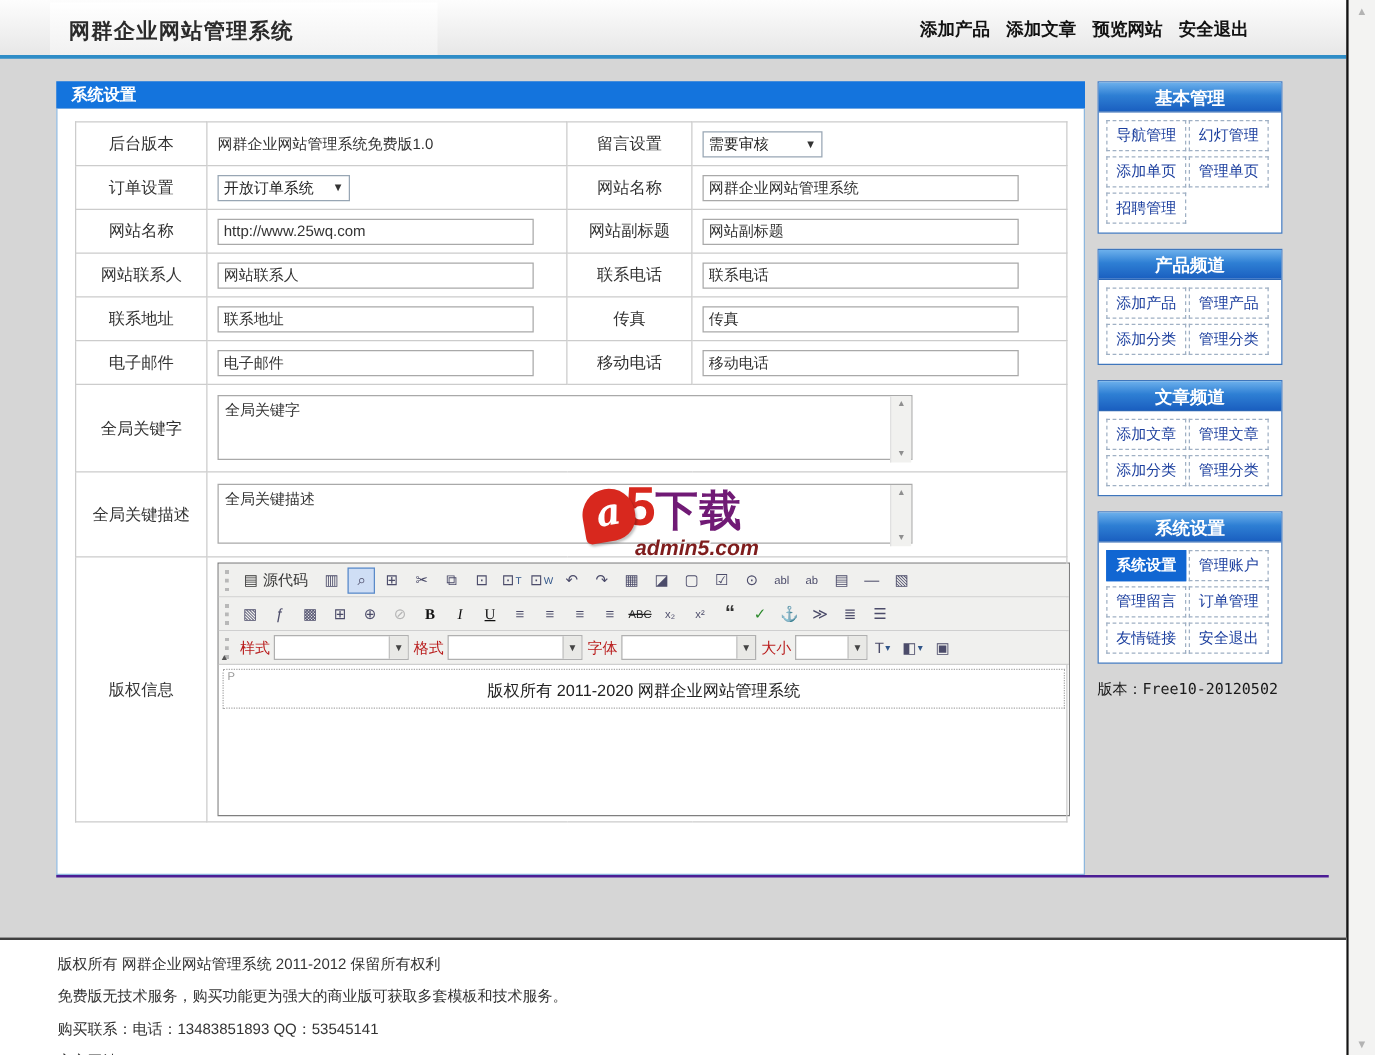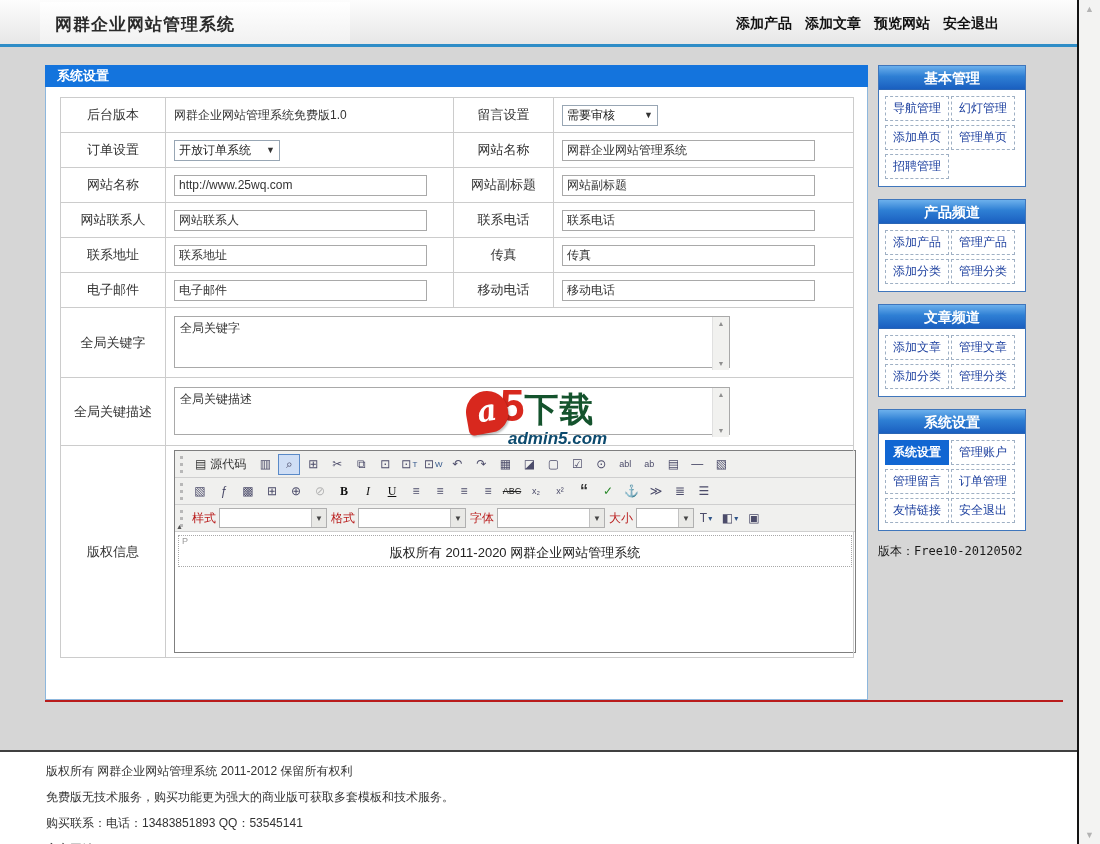--- a/index.html
+++ b/index.html
@@ -18,21 +18,21 @@
 
   
   .win-edge { position: absolute; left: 1077px; top: 0; width: 2px; height: 844px; background: #141414; }
   .scrollbar { position: absolute; left: 1079px; top: 0; width: 21px; height: 844px; background: #f3f3f2; }
   .sb-arrow { position: absolute; left: 0; width: 21px; height: 18px; text-align: center;
               font-size: 9px; color: #b3b3b3; line-height: 18px; cursor: pointer; }
   .sb-arrow.up { top: 0; } .sb-arrow.down { bottom: 0; }
 
   
   .content-wrap { position: absolute; left: 45px; top: 65px; width: 1018px; height: 637px;
-                  border-bottom: 2px solid #b91c1c; }
+                  border-bottom: 2px solid #4c1d95; }
 
   
   .form-panel { position: absolute; left: 0; top: 0; width: 823px; }
   .panel-title { height: 22px; line-height: 22px; background: #1474dd; color: #fff;
                  font-size: 13px; font-weight: bold; padding-left: 12px; }
   .panel-body { background: #fff; border: 1px solid #8db7dd; border-top: none; height: 613px; padding: 10px 14px; }
 
   table.settings { width: 793px; border-collapse: collapse; table-layout: fixed; }
   table.settings td { border: 1px solid #cccccc; font-size: 13px; color: #333; }
   td.lbl { text-align: center; background: #fff; }
@@ -103,22 +103,22 @@
 
   
   .watermark { position: absolute; left: 466px; top: 381px; width: 175px; height: 70px;
                z-index: 50; pointer-events: none; }
   .wm-a { display: inline-block; width: 42px; height: 42px; background: #d8281e;
           border-radius: 50% 50% 45% 12%; color: #fff; font: bold italic 30px "DejaVu Serif", serif;
           text-align: center; line-height: 40px; transform: rotate(-10deg);
           box-shadow: 1px 2px 2px rgba(0,0,0,.25); }
   .wm-5 { color: #d8281e; font: bold 44px "Liberation Sans", sans-serif; margin-left: -8px;
           text-shadow: 1px 1px 0 #fff; }
-  .wm-dl { color: #14532d; font-weight: bold; font-size: 34px; letter-spacing: 1px; }
-  .wm-domain { color: #0c4a6e; font-weight: bold; font-style: italic; font-size: 17px;
+  .wm-dl { color: #701a75; font-weight: bold; font-size: 34px; letter-spacing: 1px; }
+  .wm-domain { color: #7f1d1d; font-weight: bold; font-style: italic; font-size: 17px;
                margin: -4px 0 0 42px; text-shadow: 1px 1px 0 #fff; }
 
   
   .footer { position: absolute; left: 0; top: 733px; width: 1077px; height: 111px; background: #fff;
             border-top: 2px solid #404040; padding: 11px 0 0 46px; font-size: 12px; color: #333; margin-top: 17px; }
   .footer-line { margin-bottom: 9px; }
 </style>
 </head>
 <body>
 

